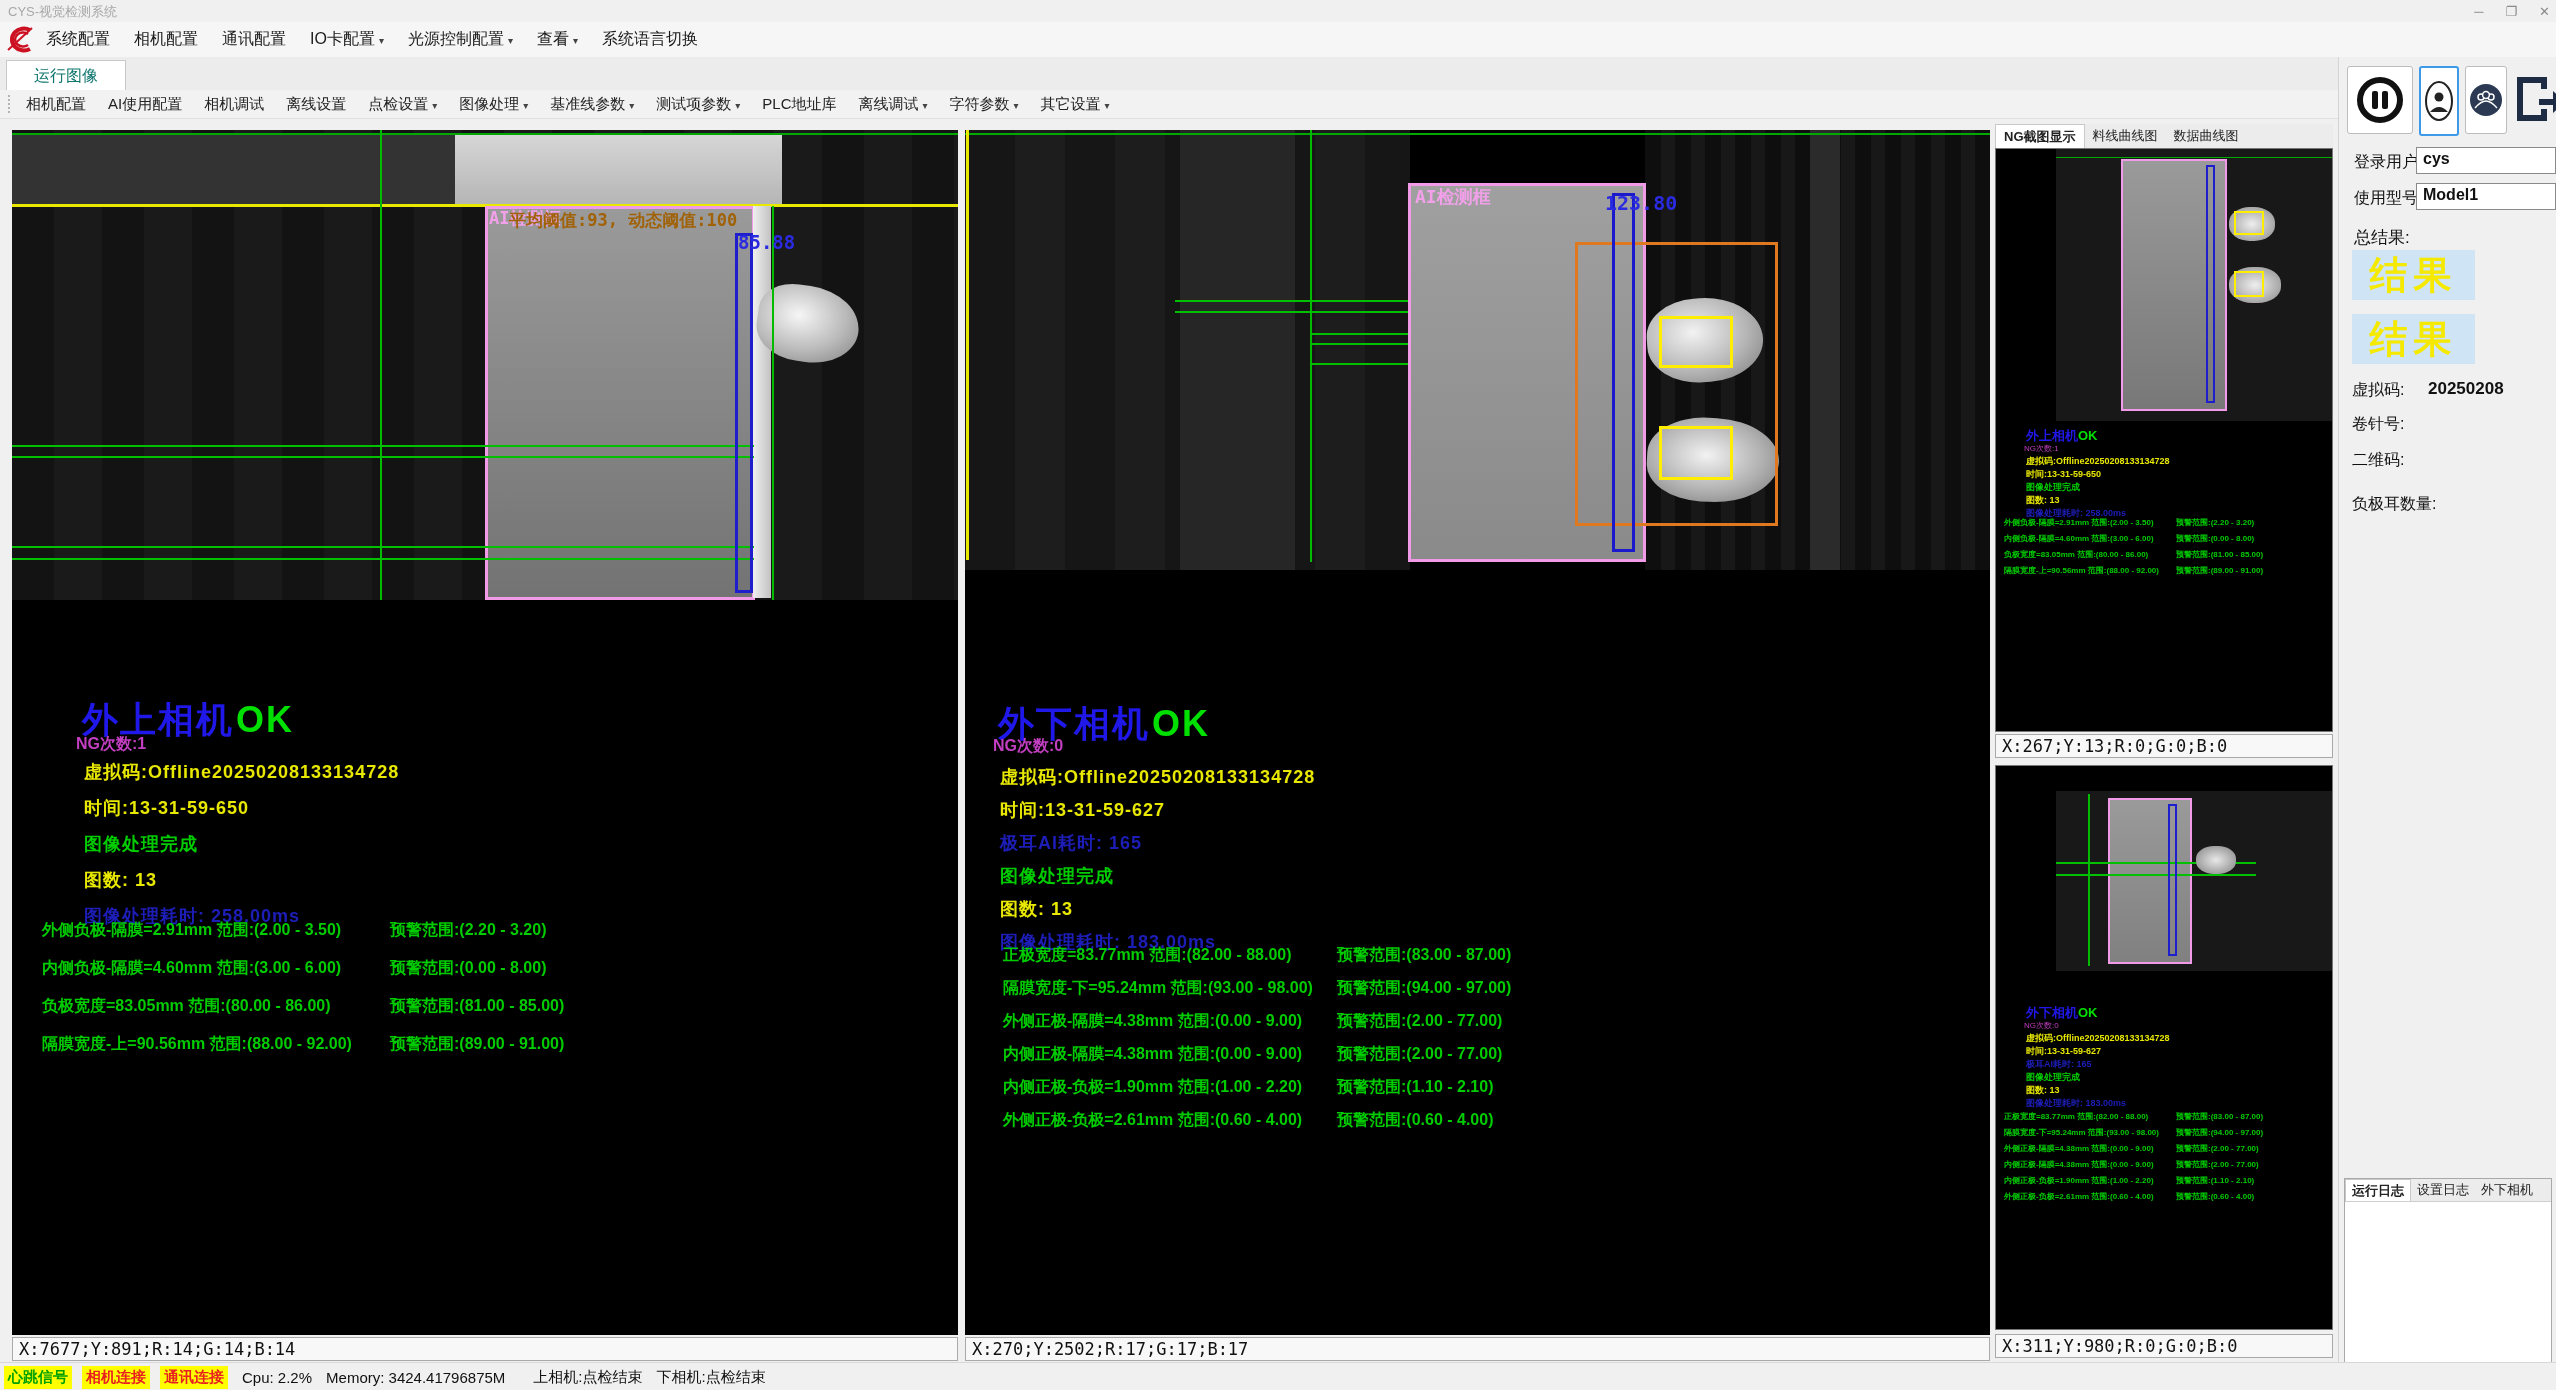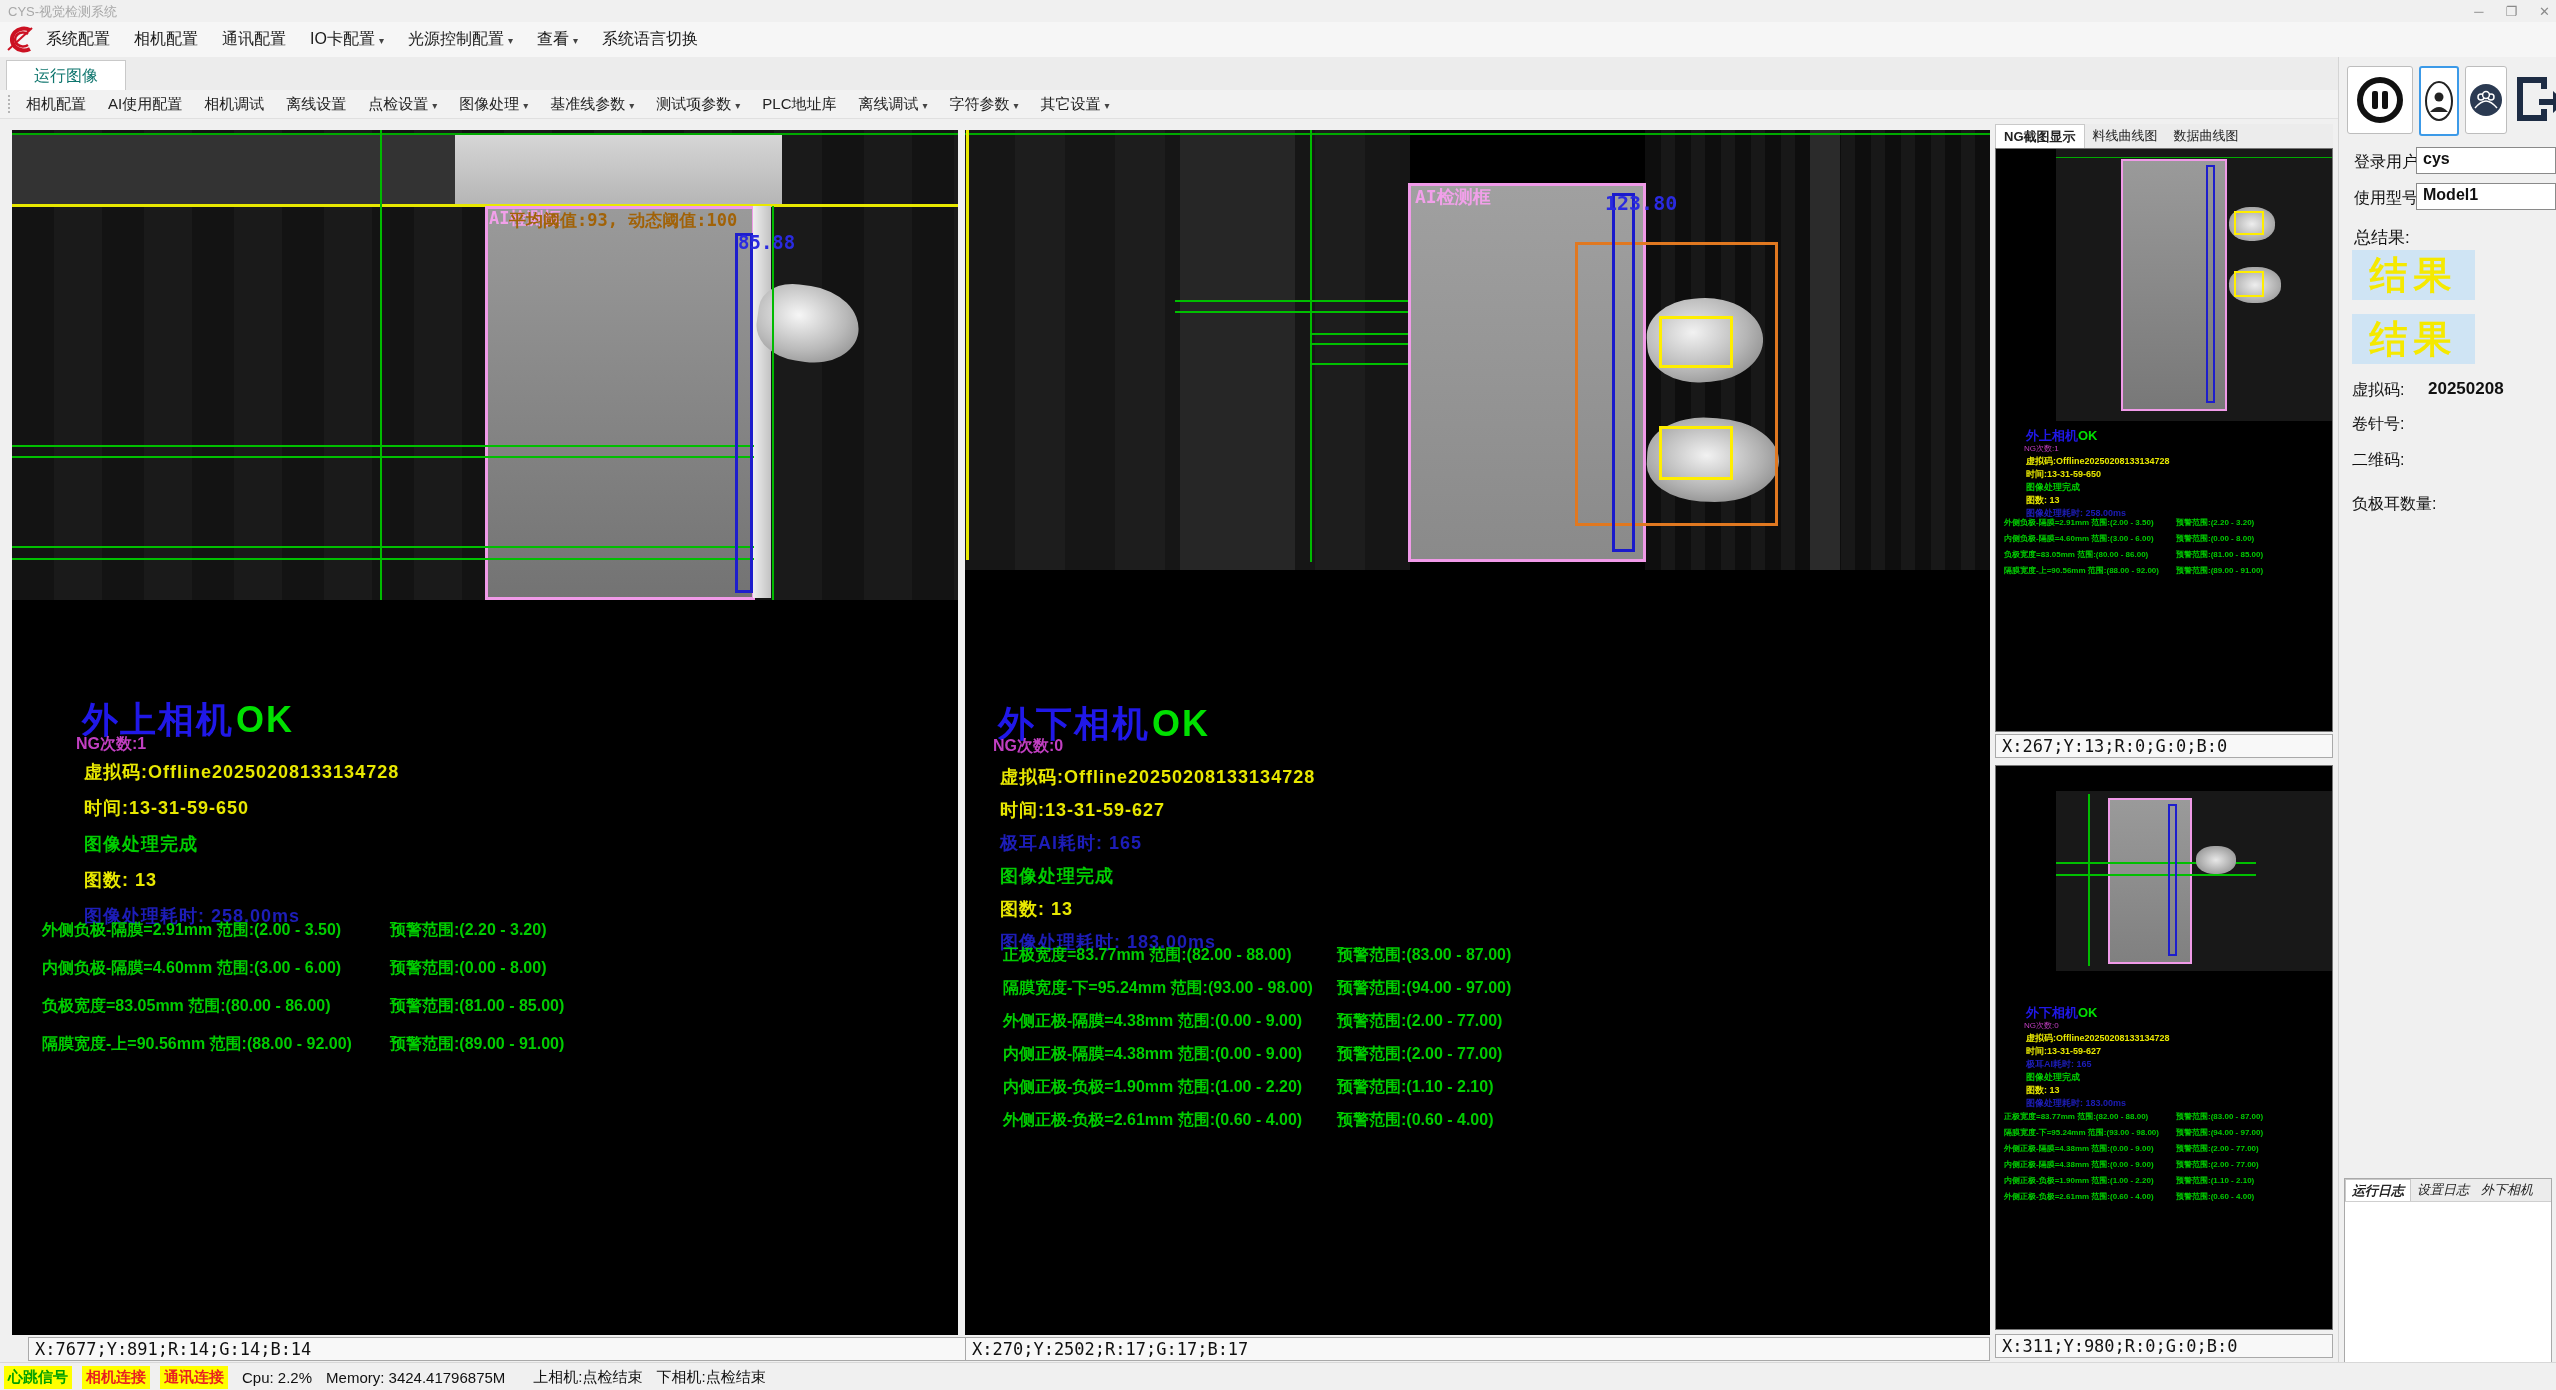--- a/index.html
+++ b/index.html
@@ -61,21 +61,21 @@
   .mwrap-mini .mrow .mwarn{left:180px;font-size:8px;}
   
   .sidebar{position:absolute;left:2338px;top:57px;width:218px;height:1333px;background:#f0f0f0;border-left:1px solid #d4d4d4;}
   .side-btn{position:absolute;background:#fff;border:1px solid #bdbdbd;border-radius:3px;display:flex;align-items:center;justify-content:center;}
   .side-btn.sel{border:2px solid #3c9ae8;}
   .side-label{position:absolute;font-size:16px;color:#111;white-space:nowrap;}
   .side-field{position:absolute;background:#fff;border:1px solid #8a8a8a;font-size:16px;font-weight:bold;color:#111;padding:2px 0 0 6px;box-sizing:border-box;}
   .result-box{position:absolute;width:123px;height:50px;background:#cfe4f4;display:flex;align-items:center;justify-content:center;
               font-size:38px;font-weight:bold;color:#f5e900;letter-spacing:6px;}
   .side-value{position:absolute;font-size:17px;font-weight:bold;color:#111;white-space:nowrap;}
-  .log-panel{position:absolute;left:2344px;top:1178px;width:206px;height:206px;background:#fff;border:1px solid #a9a9a9;font-style:italic;}
+  .log-panel{position:absolute;left:2344px;top:1178px;width:206px;height:206px;background:#fff;border:1px solid #a9a9a9;}
   .log-tabs{display:flex;background:#ececec;border-bottom:1px solid #cfcfcf;height:22px;}
   .log-tab{font-size:13px;color:#222;padding:2px 6px 0 6px;white-space:nowrap;}
   .log-tab.active{background:#fff;border:1px solid #c9c9c9;border-bottom:none;font-weight:bold;}
   .log-text{padding:4px 6px;font-size:14px;font-weight:bold;color:#111;line-height:1.5;word-break:break-all;}
   
   .statusbar{position:absolute;left:0;top:1362px;width:2556px;height:28px;background:#f0f0f0;border-top:1px solid #d8d8d8;
              display:flex;align-items:center;gap:14px;padding-left:4px;}
   .chip{background:#ffff00;font-size:15px;font-weight:bold;padding:2px 4px;}
   .chip.green{color:#00a000;} .chip.red{color:#e82020;}
   .status-text{font-size:15px;color:#111;}
@@ -175,21 +175,21 @@
       <div class="mrow">
         <span class="mtext">负极宽度=83.05mm 范围:(80.00 - 86.00)</span>
         <span class="mwarn">预警范围:(81.00 - 85.00)</span>
       </div>
       <div class="mrow">
         <span class="mtext">隔膜宽度-上=90.56mm 范围:(88.00 - 92.00)</span>
         <span class="mwarn">预警范围:(89.00 - 91.00)</span>
       </div>
     </div>
 </div>
-<div class="coordbar" style="left:12px;top:1337px;width:946px;margin-left:16px;">X:7677;Y:891;R:14;G:14;B:14</div>
+<div class="coordbar" style="left:12px;top:1337px;width:946px;">X:7677;Y:891;R:14;G:14;B:14</div>
 
 <div class="panel middle-panel">
   <div class="scene" style="width:1025px;height:440px;">
     <div class="band" style="left:0;top:0;width:445px;height:440px;background:repeating-linear-gradient(90deg,#161616 0 50px,#1d1d1d 50px 100px);"></div>
     <div class="band" style="left:215px;top:0;width:115px;height:440px;background:#262626;"></div>
     <div class="band" style="left:680px;top:0;width:345px;height:440px;background:repeating-linear-gradient(90deg,#0e0e0e 0 16px,#181818 16px 30px);"></div>
     <div class="band" style="left:845px;top:0;width:30px;height:440px;background:#2b2b2b;"></div>
     <div class="hline" style="left:0;top:3px;width:1025px;height:2px;background:#00aa00;"></div>
     <div class="vline" style="left:1px;top:0;width:3px;height:430px;background:#e8e800;"></div>
     <div class="vline" style="left:345px;top:0;width:2px;height:432px;background:#00bb00;"></div>

